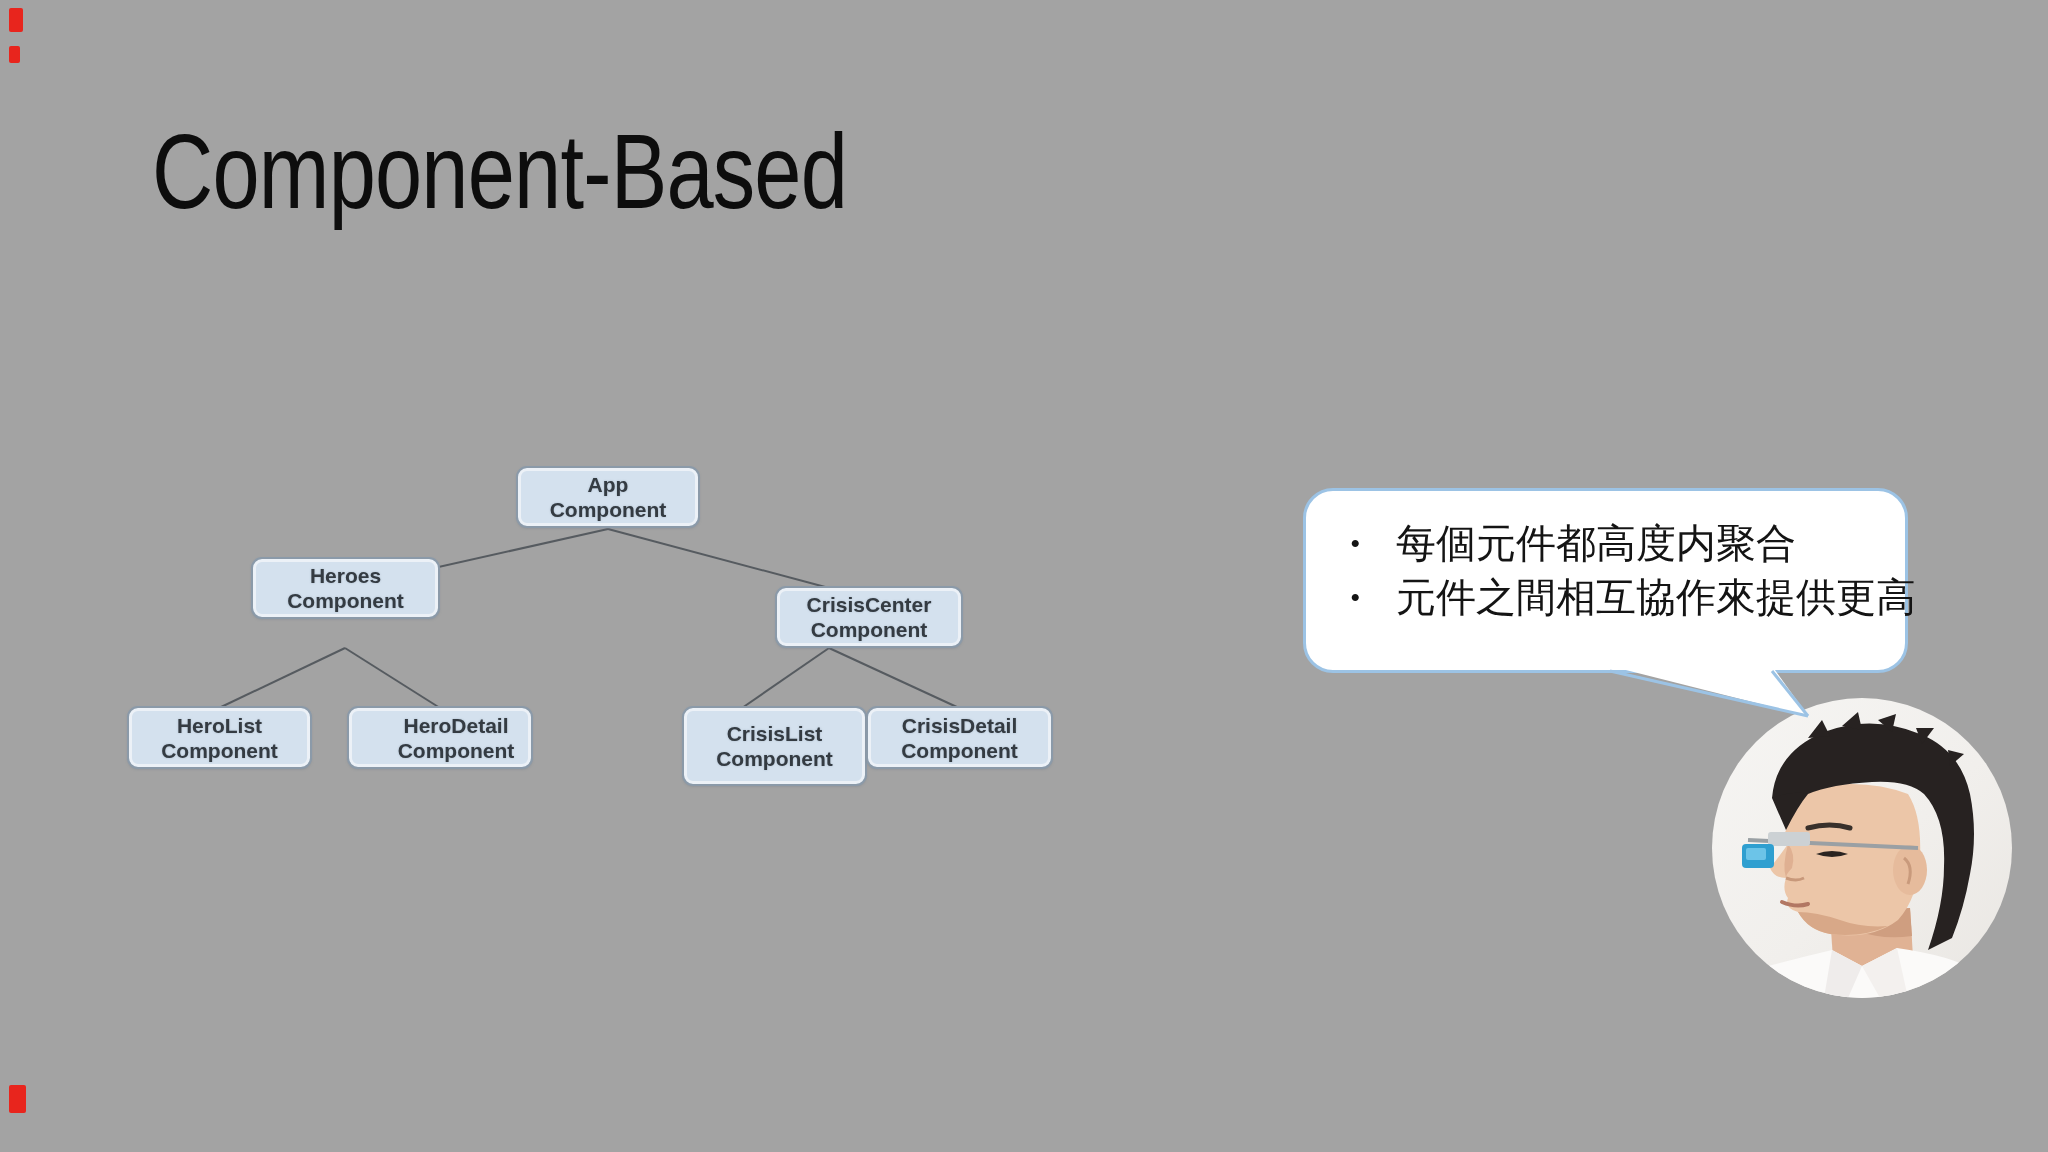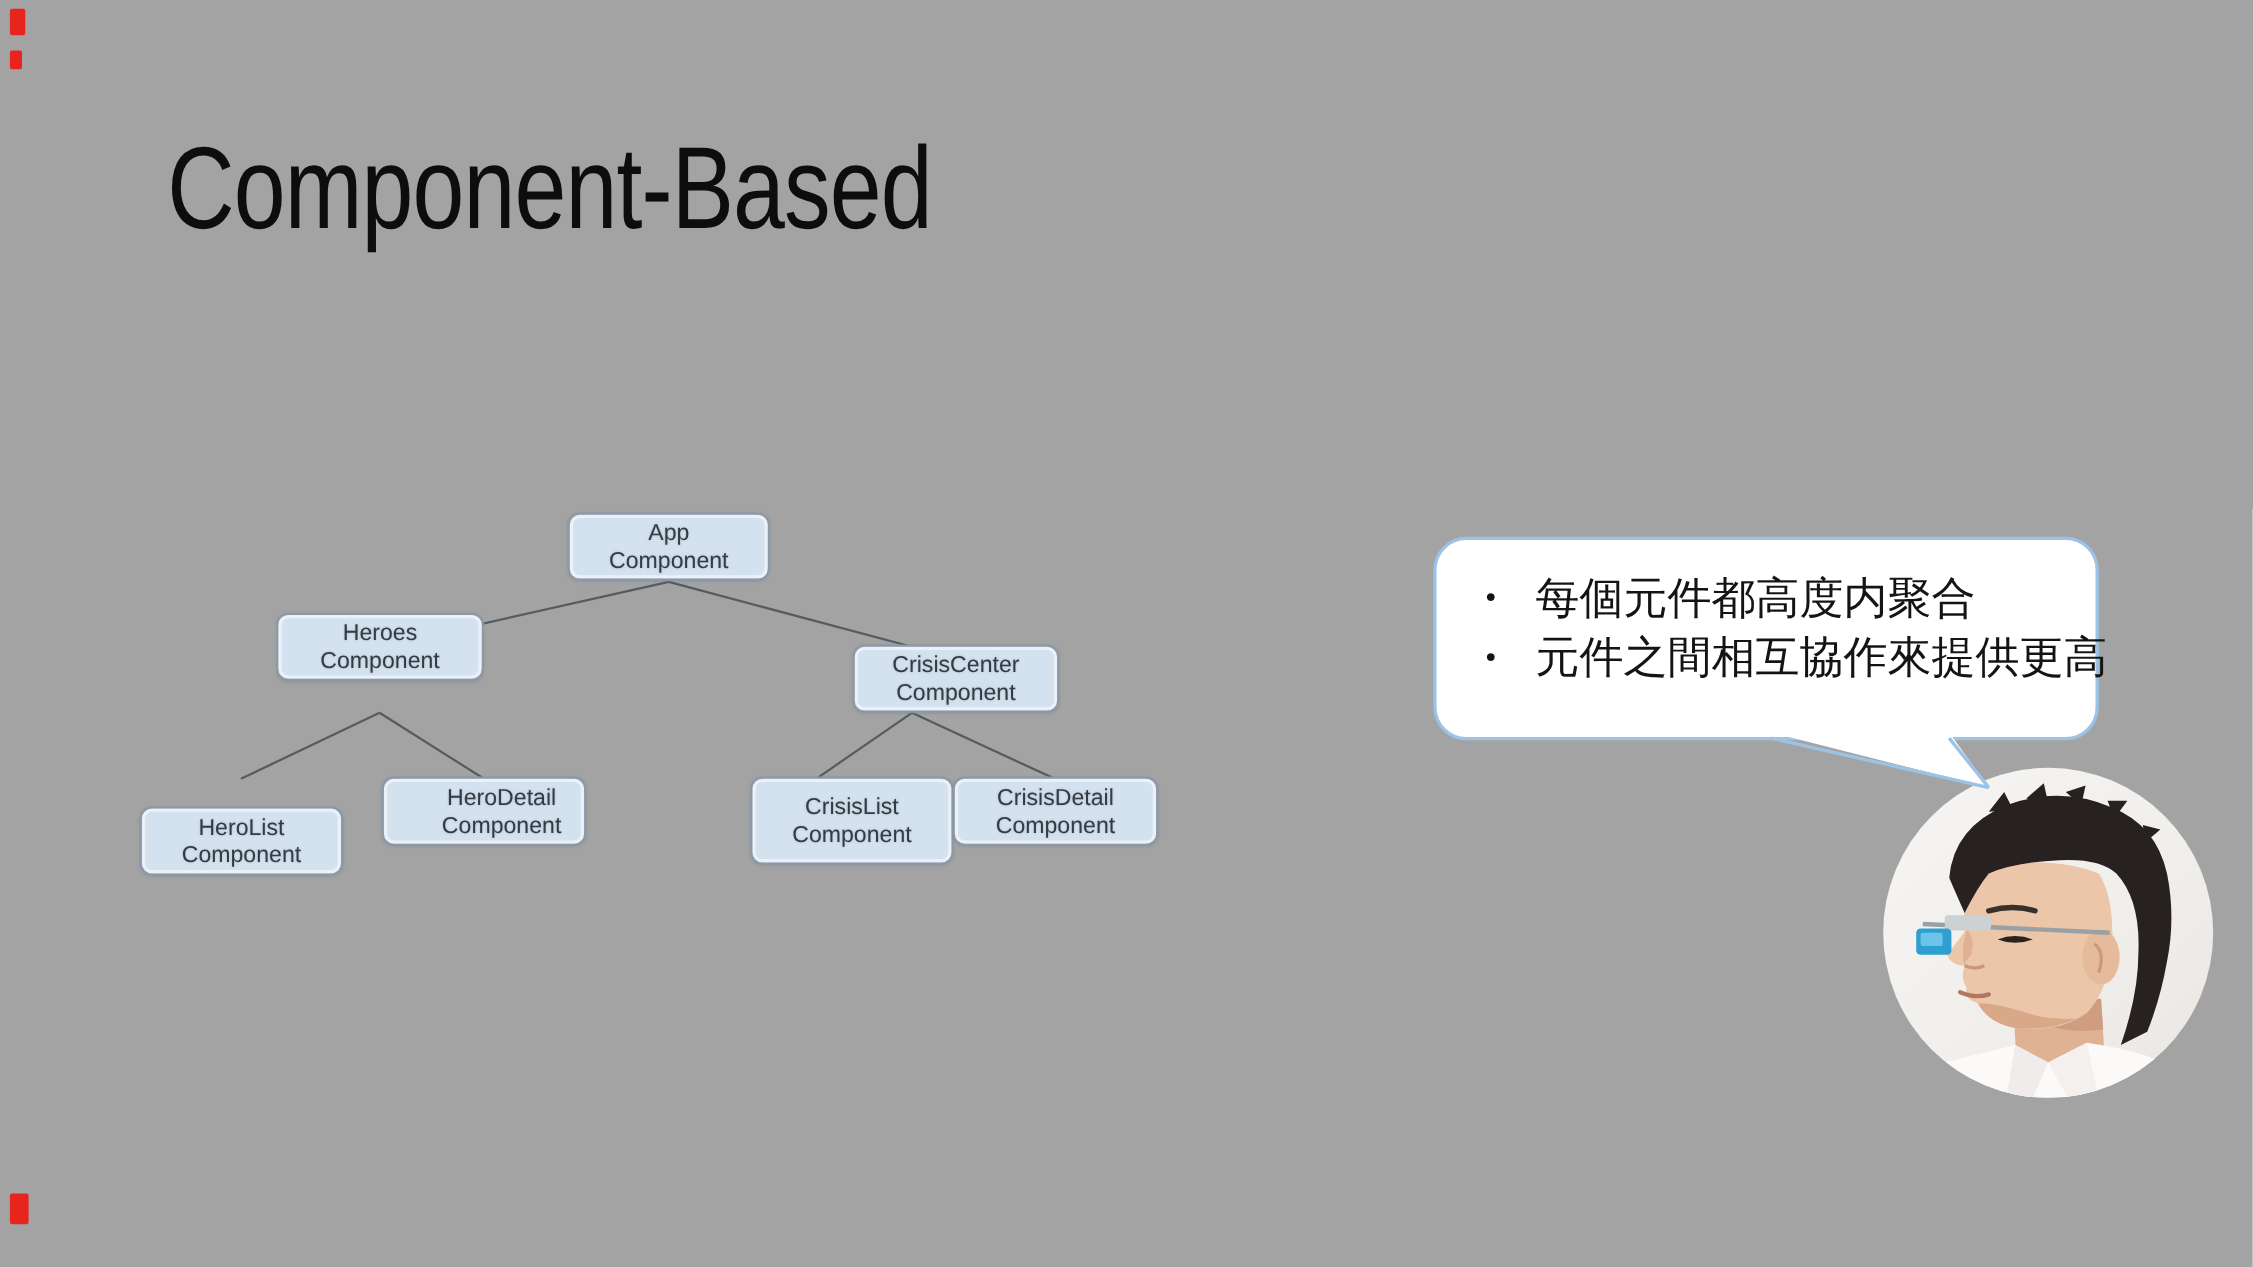--- a/index.html
+++ b/index.html
@@ -20,27 +20,27 @@
     white-space:nowrap;
   }
   
   .diagram{position:absolute;left:0;top:0;width:2048px;height:1152px;filter:blur(0.4px);}
   .connectors{position:absolute;left:0;top:0;z-index:1;}
   .node{
     position:absolute;z-index:2;box-sizing:border-box;
     background:#d4e1ee;border:2px solid #8b9aa9;border-radius:11px;
     box-shadow:inset 0 0 0 3px rgba(255,255,255,0.55), 0 1px 2px rgba(120,130,140,0.35);
     display:flex;flex-direction:column;align-items:center;justify-content:center;
-    color:#343b42;font-size:21px;line-height:25px;font-weight:400;
+    color:#343b42;font-size:21px;line-height:25px;font-weight:700;
     text-shadow:0 0 2px rgba(80,100,120,0.35);
   }
   .n-app         {left:516px;top:466px;width:184px;height:62px;}
   .n-heroes      {left:251px;top:557px;width:189px;height:62px;}
   .n-crisiscenter{left:735px;top:586px;width:188px;height:62px;margin-left:40px;}
-  .n-herolist    {left:127px;top:706px;width:185px;height:63px;margin-top:27px;}
+  .n-herolist    {left:127px;top:706px;width:185px;height:63px;}
   .n-herodetail  {left:347px;top:706px;width:186px;height:63px;padding-left:32px;}
   .n-crisislist  {left:682px;top:706px;width:185px;height:80px;}
   .n-crisisdetail{left:866px;top:706px;width:187px;height:63px;}
   
   .callout{
     position:absolute;left:1303px;top:488px;width:605px;height:185px;box-sizing:border-box;
     background:#ffffff;border:3px solid #9cc3e5;border-radius:30px;z-index:3;
     padding:26px 0 0 44px;
     font-family:"Liberation Serif","DejaVu Serif",serif;color:#141414;
   }

